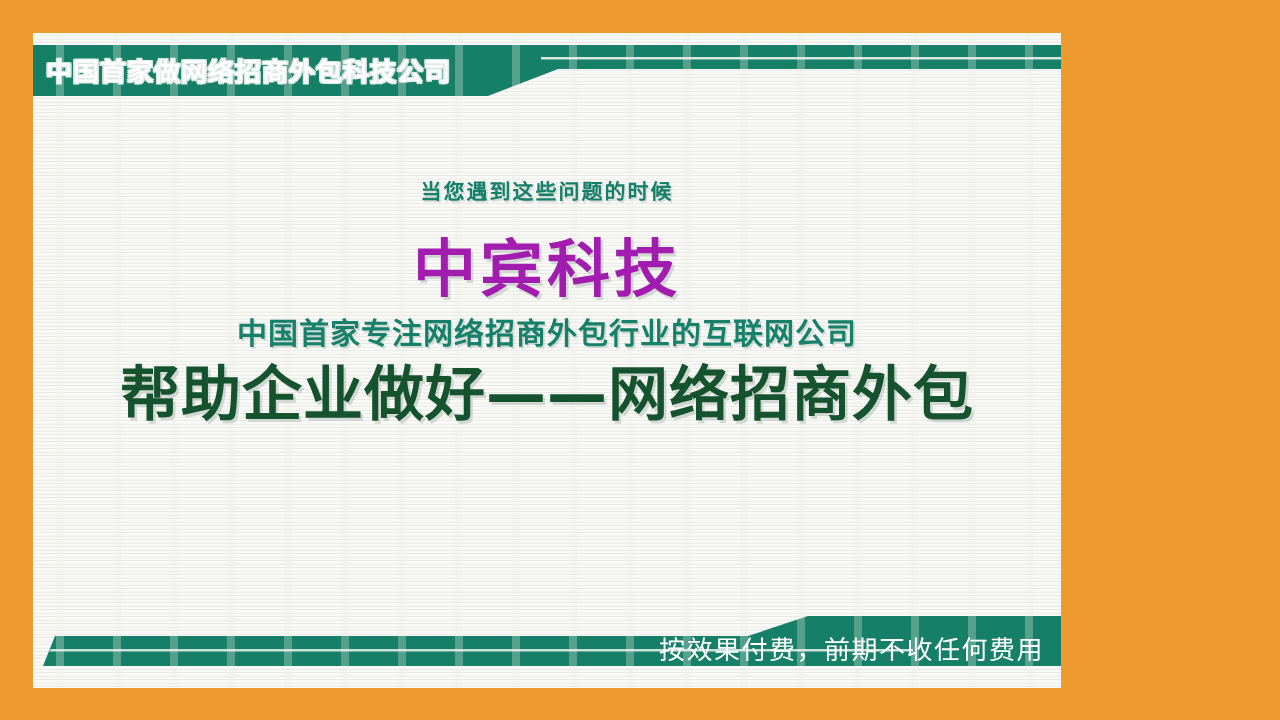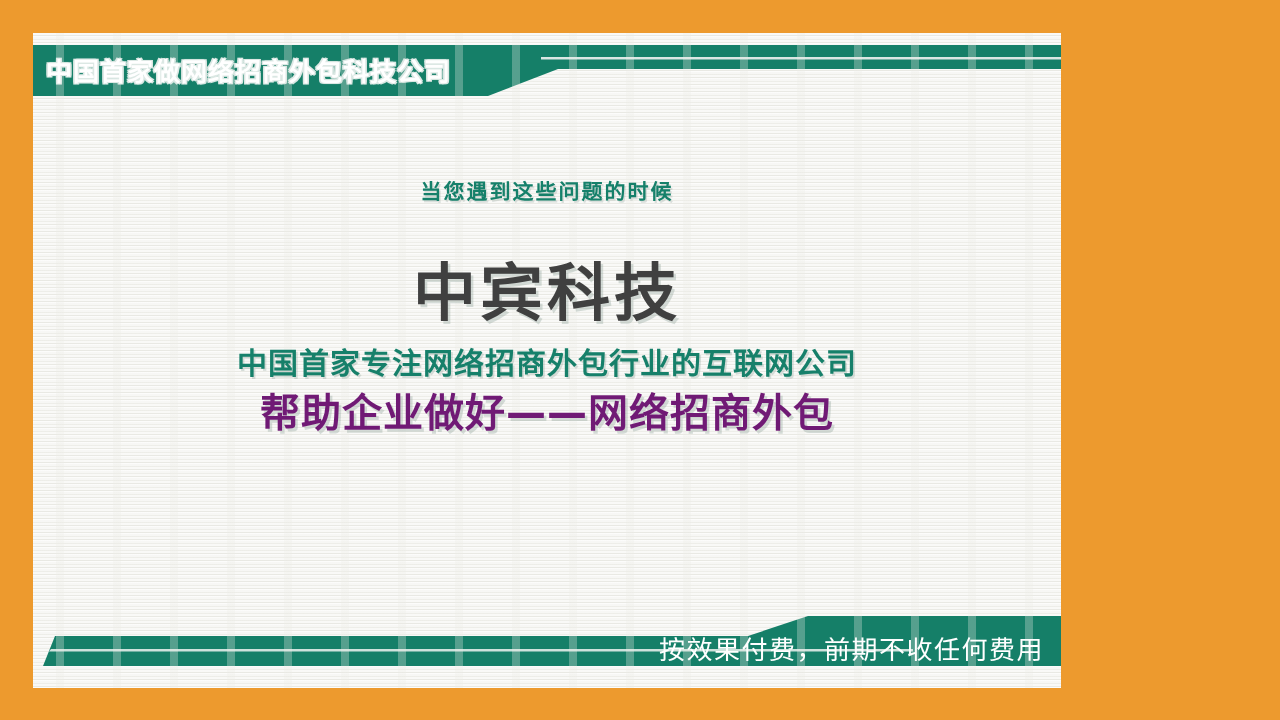--- a/index.html
+++ b/index.html
@@ -119,44 +119,44 @@
   .eyebrow {
     font-size:21px;
     font-weight:bold;
     color:#15806A;
     letter-spacing:2px;
     text-shadow:1.5px 1.5px 0 rgba(160,175,168,.35);
     margin-top:32px;
   }
 
   .brand {
-    margin-top:56px;
+    margin-top:32px;
     font-size:63px;
     font-weight:bold;
-    color:#404040;
+    color:#a21caf;
     letter-spacing:4px;
     line-height:1.05;
     text-shadow:2.5px 2.5px 0 rgba(150,168,160,.38);
   }
 
   .tagline {
-    margin-top:20px;
+    margin-top:14px;
     font-size:30px;
     font-weight:bold;
     color:#16806A;
     letter-spacing:1px;
     line-height:1.15;
     text-shadow:1.8px 1.8px 0 rgba(150,168,160,.35);
   }
 
   .headline {
     margin-top:8px;
-    font-size:40px;
+    font-size:60px;
     font-weight:bold;
-    color:#701a75;
+    color:#14532d;
     letter-spacing:1px;
     line-height:1.15;
     text-shadow:2.5px 2.5px 0 rgba(150,168,160,.38);
     white-space:nowrap;
   }
 </style>
 </head>
 <body>
 
 <div class="slide">

